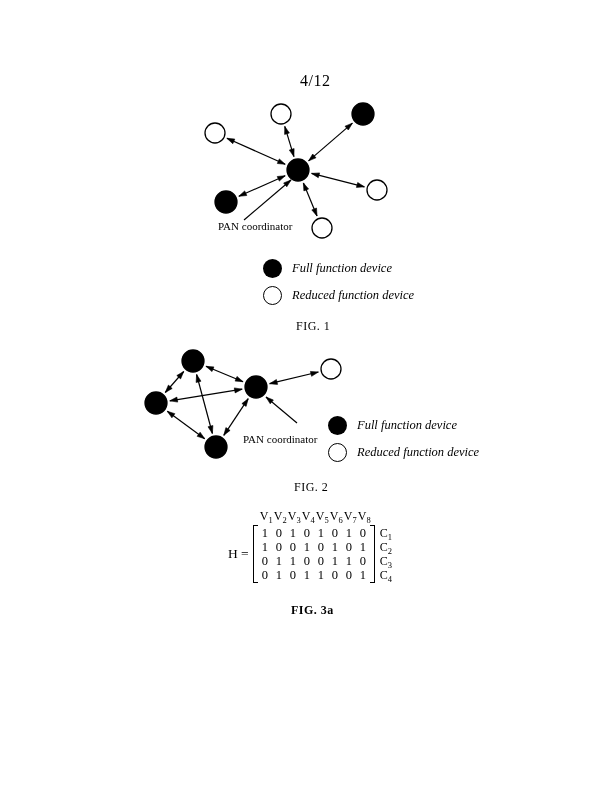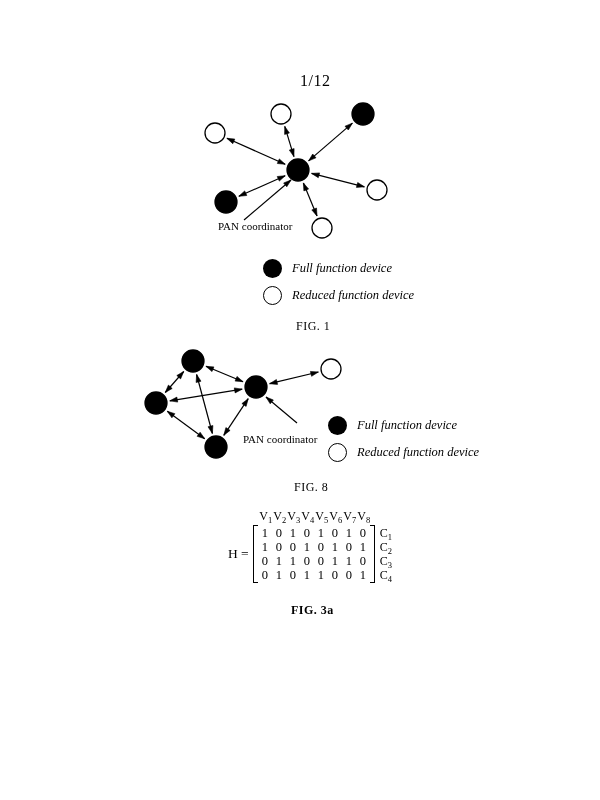--- a/index.html
+++ b/index.html
@@ -38,41 +38,41 @@
   .dot.filled { background: #000; }
   .dot.open { background: #fff; border: 1.4px solid #000; }
   .legend-text { margin-left: 10px; font-size: 12.5px; white-space: nowrap; }
 
   
   .matrix { position: absolute; left: 228px; top: 509px; display: flex; align-items: flex-start; }
   .h-eq { font-size: 13.5px; margin-top: 37px; margin-right: 4px; white-space: nowrap; }
   .m-core { display: flex; flex-direction: column; }
   .v-header { display: flex; margin-left: 6px; height: 16px; }
   .v-header .hcell {
-    width: 14px; text-align: center; font-size: 12px; line-height: 15px; white-space: nowrap;
+    width: 14px; text-align: right; font-size: 12px; line-height: 15px; white-space: nowrap;
   }
   .m-body { display: flex; align-items: stretch; }
   .bracket { width: 5px; box-sizing: border-box; }
   .bracket.bl { border: 1.4px solid #000; border-right: none; }
   .bracket.br { border: 1.4px solid #000; border-left: none; }
   .m-grid {
     display: grid; grid-template-columns: repeat(8, 14px);
     grid-auto-rows: 14px; padding: 1px 0;
   }
   .m-grid .cell { text-align: center; font-size: 12.5px; line-height: 14px; }
   .c-labels { margin-left: 5px; margin-top: 17px; }
   .c-labels .rlabel { height: 14px; line-height: 14px; font-size: 12px; white-space: nowrap; }
   sub { font-size: 8.5px; line-height: 0; }
 </style>
 </head>
 <body>
 
 <div class="page">
 
-  <div class="pagenum">1/12</div>
+  <div class="pagenum">4/12</div>
 
   <svg id="diagram-svg" width="600" height="800" viewBox="0 0 600 800">
     <g id="fig1-graph">
         <line x1="293.9" y1="156.6" x2="284.8" y2="126.4" stroke="#000000" stroke-width="1.2"></line>
         <path d="M 289.4 133.0 L 284.77626084710806 126.43944749635604 L 284.6 134.4 Z" fill="#000000" stroke="#000000" stroke-width="0.6"></path>
         <path d="M 289.3 150.1 L 293.9332575492682 156.6036719270012 L 294.1 148.6 Z" fill="#000000" stroke="#000000" stroke-width="0.6"></path>
         <line x1="308.6" y1="160.9" x2="352.4" y2="123.1" stroke="#000000" stroke-width="1.2"></line>
         <path d="M 348.3 130.0 L 352.39347833353645 123.13792635879935 L 345.0 126.2 Z" fill="#000000" stroke="#000000" stroke-width="0.6"></path>
         <path d="M 312.7 154.0 L 308.60652166646355 160.86207364120065 L 316.0 157.8 Z" fill="#000000" stroke="#000000" stroke-width="0.6"></path>
         <line x1="285.2" y1="164.3" x2="226.9" y2="138.3" stroke="#000000" stroke-width="1.2"></line>
@@ -150,21 +150,21 @@
     <div class="legend-row">
       <span class="dot filled"></span>
       <span class="legend-text">Full function device</span>
     </div>
     <div class="legend-row">
       <span class="dot open"></span>
       <span class="legend-text">Reduced function device</span>
     </div>
   </div>
 
-  <div class="caption cap2">FIG. 8</div>
+  <div class="caption cap2">FIG. 2</div>
 
   <div class="matrix">
     <div class="h-eq">H =</div>
     <div class="m-core">
       <div class="v-header" id="v-header">
           <span class="hcell">V<sub>1</sub></span>
           <span class="hcell">V<sub>2</sub></span>
           <span class="hcell">V<sub>3</sub></span>
           <span class="hcell">V<sub>4</sub></span>
           <span class="hcell">V<sub>5</sub></span>

